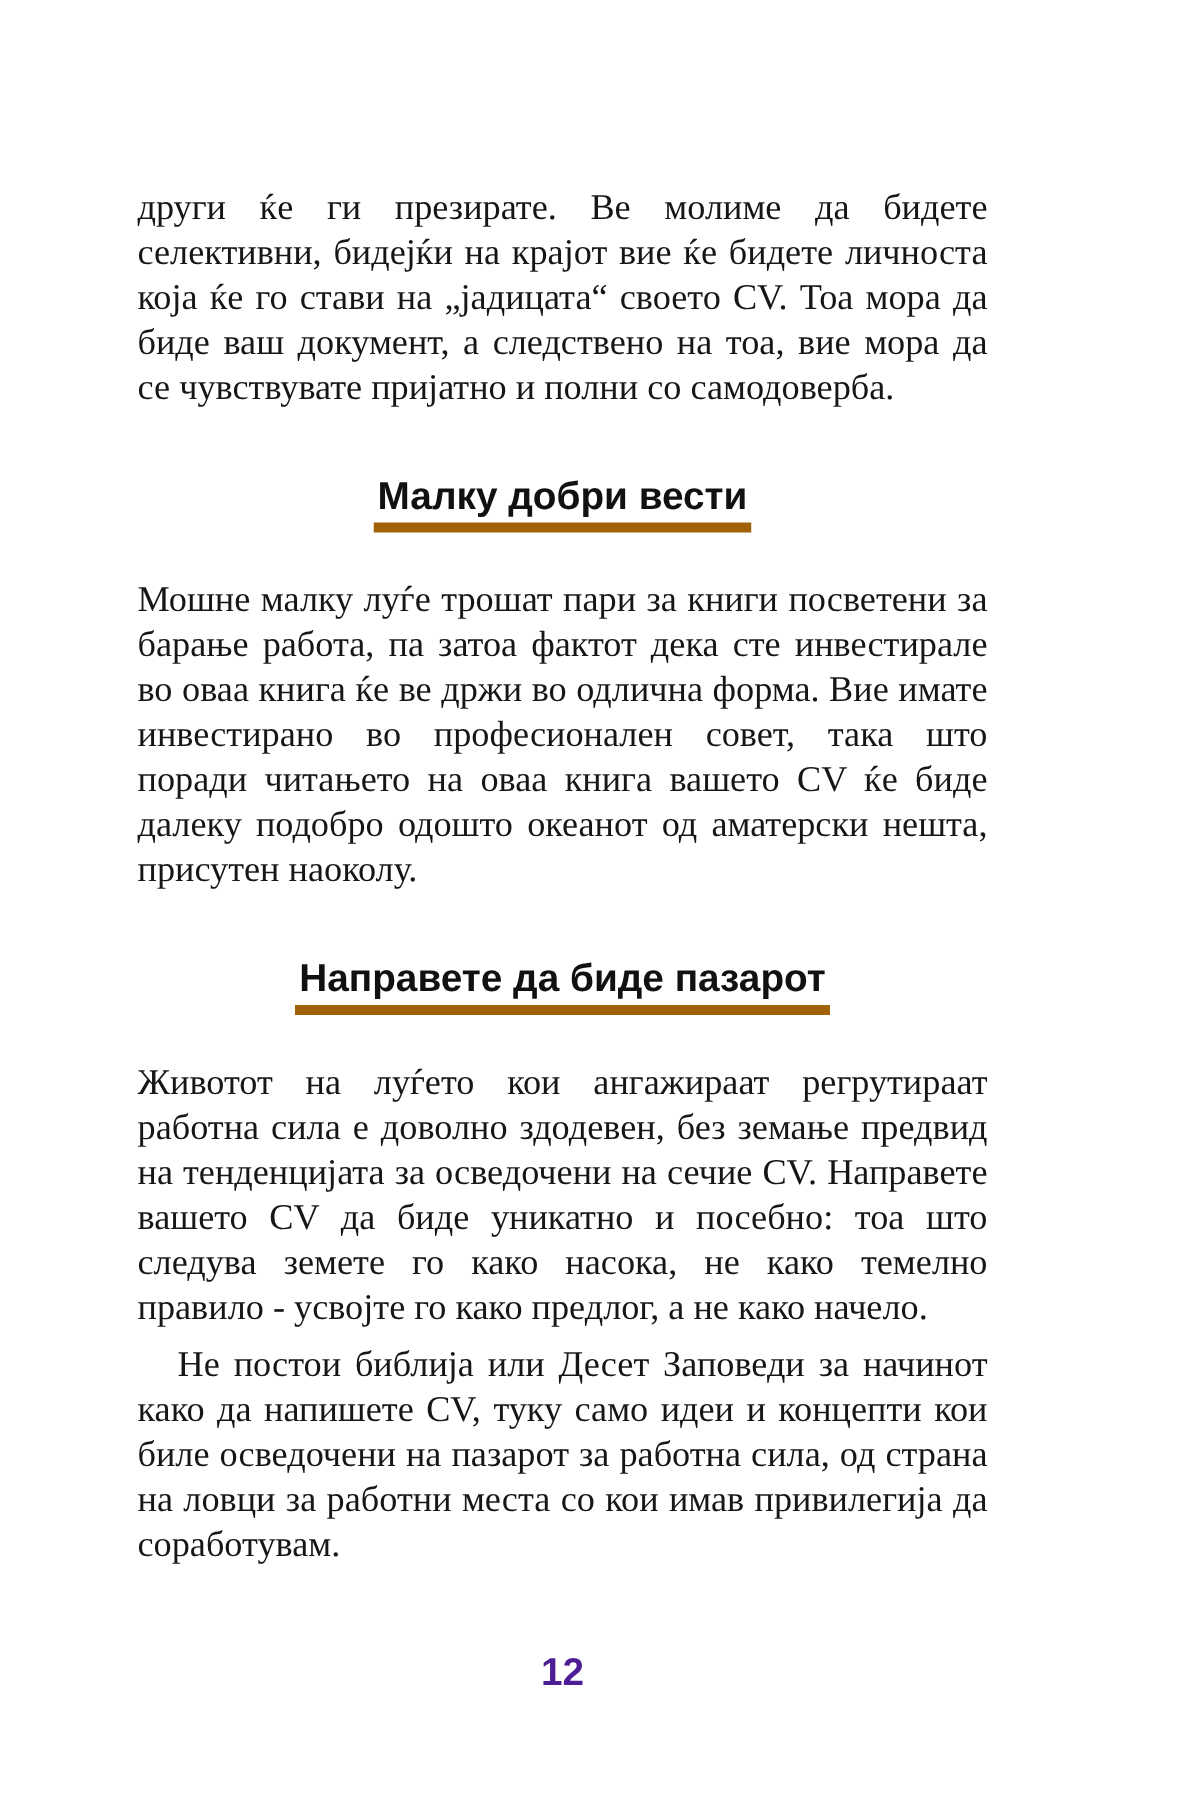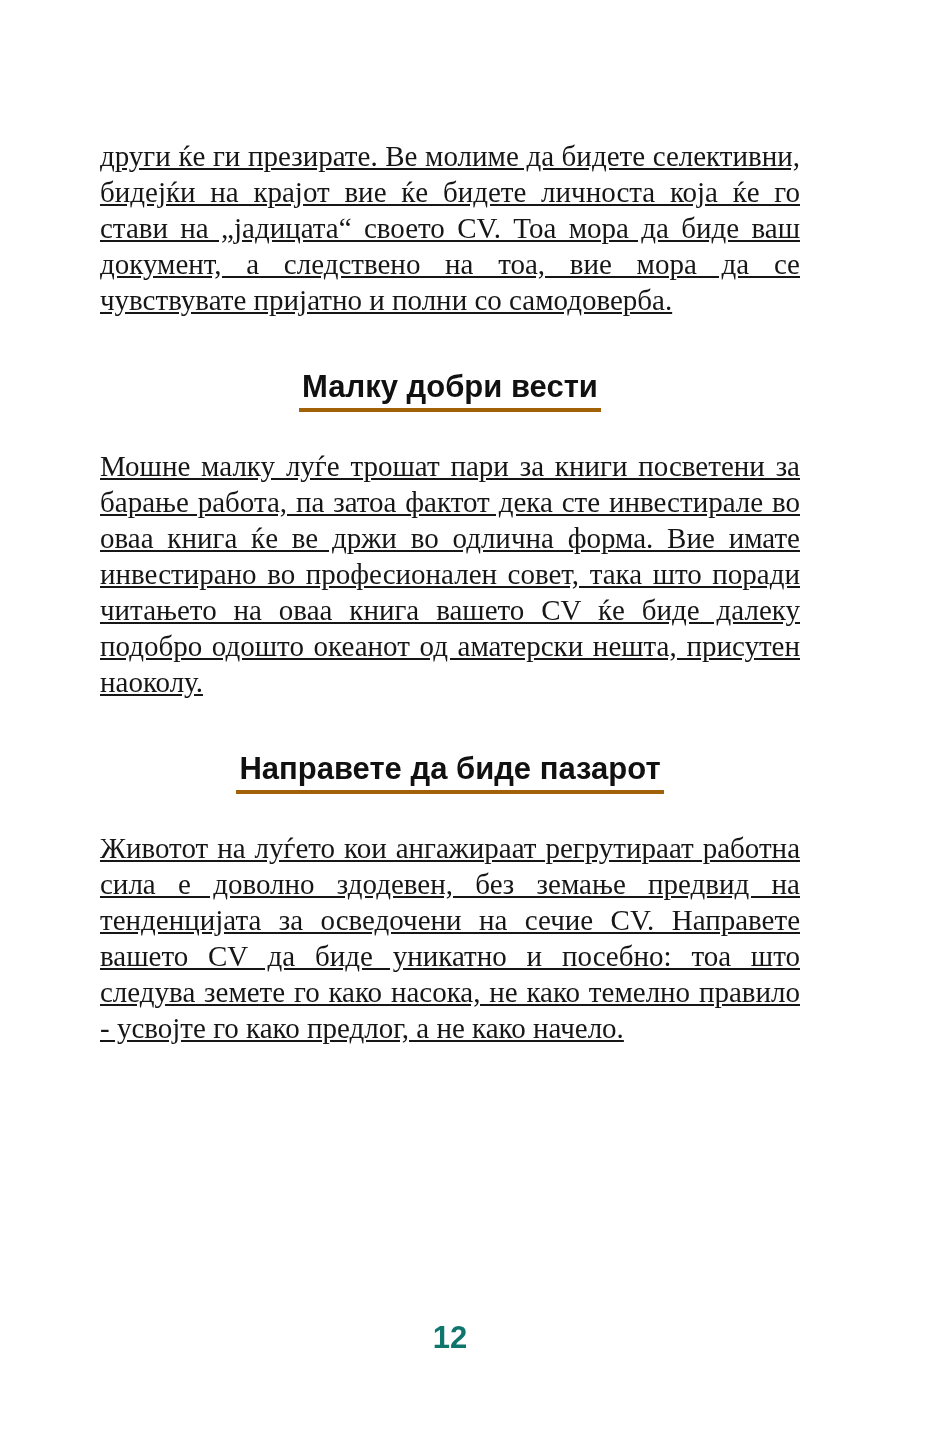--- a/index.html
+++ b/index.html
@@ -17,70 +17,70 @@
     color: #161616;
   }
   .content {
     position: absolute;
     left: 100px;
     top: 0;
     width: 700px;
     padding-top: 138px;
   }
   p.body {
-    margin: 0;
+    margin: 10px;
     font-size: 29px;
     line-height: 36px;
     text-align: justify;
     text-justify: inter-word;
-    text-decoration: underline;
   }
   p.indent {
     text-indent: 32px;
   }
   h2.section-heading {
     margin: 50px 0 36px 0;
     text-align: center;
     font-family: "Liberation Sans", sans-serif;
     font-weight: 700;
     font-size: 31px;
     line-height: 37px;
     color: #111111;
   }
   h2.section-heading .heading-text {
     display: inline-block;
     padding: 0 3px 3px 3px;
-    border-bottom: 4px solid #a16207;
+    border-bottom: 8px solid #a16207;
   }
   .page-number {
     position: absolute;
     left: 100px;
     top: 1320px;
     width: 700px;
     text-align: center;
     font-family: "Liberation Sans", sans-serif;
     font-weight: 700;
     font-size: 31px;
-    color: #0f766e;
+    color: #4c1d95;
   }
 </style>
 </head>
 <body>
 
 <div class="page">
   <div class="content">
 
     <p class="body">други ќе ги презирате. Ве молиме да бидете селективни, бидејќи на крајот вие ќе бидете личноста која ќе го стави на „јадицата“ своето CV. Тоа мора да биде ваш документ, а следствено на тоа, вие мора да се чувствувате пријатно и полни со самодоверба.</p>
 
     <h2 class="section-heading"><span class="heading-text">Малку добри вести</span></h2>
 
     <p class="body">Мошне малку луѓе трошат пари за книги посветени за барање работа, па затоа фактот дека сте инвестирале во оваа книга ќе ве држи во одлична форма. Вие имате инвестирано во професионален совет, така што поради читањето на оваа книга вашето CV ќе биде далеку подобро одошто океанот од аматерски нешта, присутен наоколу.</p>
 
     <h2 class="section-heading"><span class="heading-text">Направете да биде пазарот</span></h2>
 
     <p class="body">Животот на луѓето кои ангажираат регрутираат работна сила е доволно здодевен, без земање предвид на тенденцијата за осведочени на сечие CV. Направете вашето CV да биде уникатно и посебно: тоа што следува земете го како насока, не како темелно правило - усвојте го како предлог, а не како начело.</p>
 
+    <p class="body indent">Не постои библија или Десет Заповеди за начинот како да напишете CV, туку само идеи и концепти кои биле осведочени на пазарот за работна сила, од страна на ловци за работни места со кои имав привилегија да соработувам.</p>
 
 
   </div>
 
   <div class="page-number">12</div>
 </div>
 
 </body></html>

